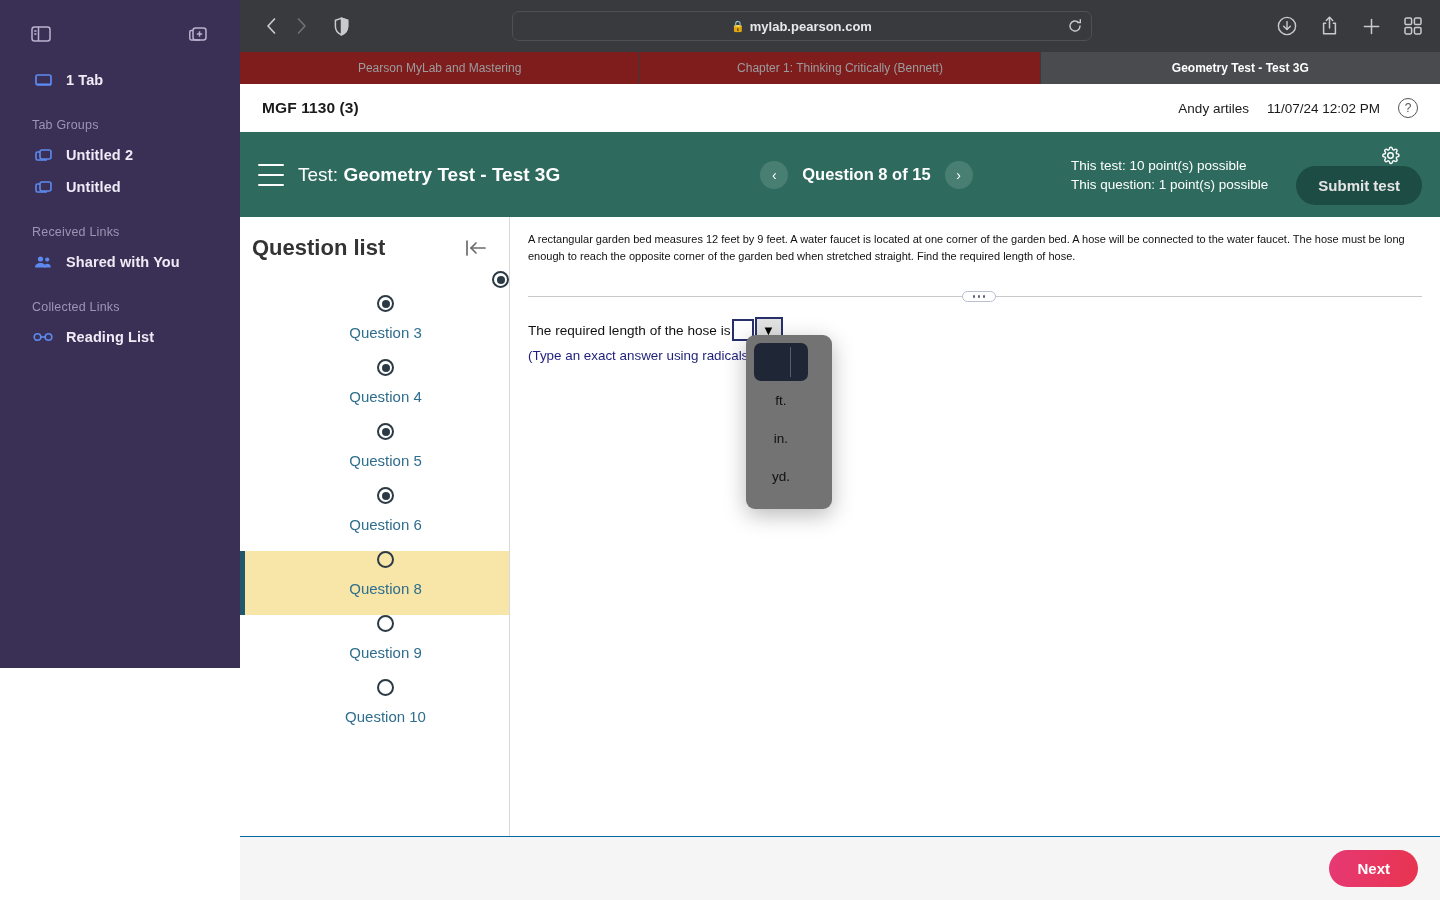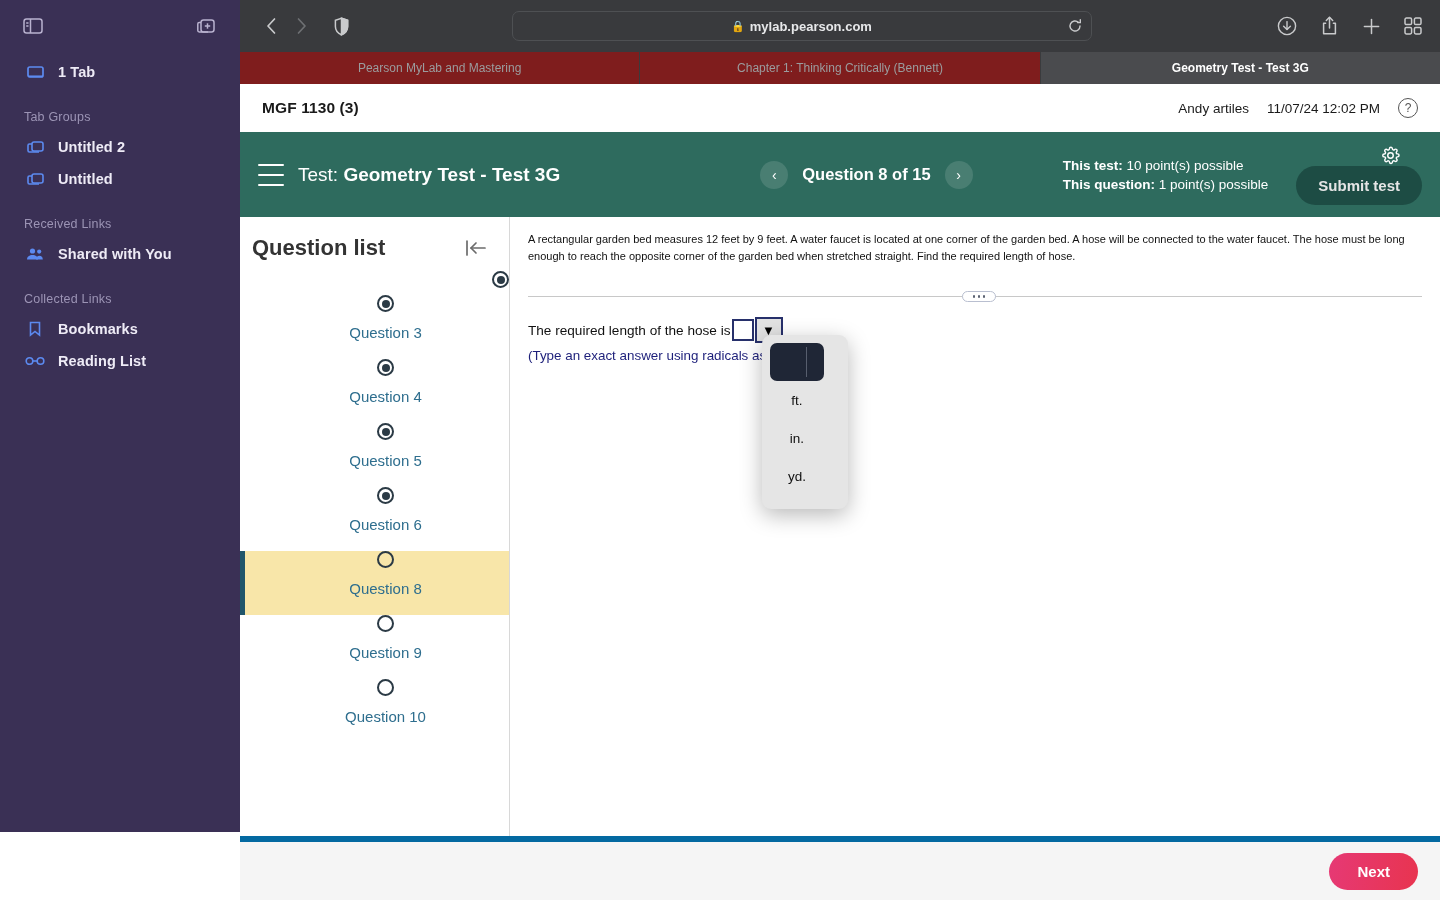--- a/index.html
+++ b/index.html
@@ -6,25 +6,25 @@
   html, body {
     width: 1440px; height: 900px;
     font-family: "Liberation Sans", sans-serif;
     overflow: hidden;
     background: #fff;
   }
   .app { position: relative; width: 1440px; height: 900px; display: flex; }
 
   
   .sidebar {
-    width: 240px; height: 832px;
+    width: 240px; height: 668px;
     background: #3a3055;
     flex: 0 0 240px;
     color: #e9e6f2;
-    padding: 0;
+    padding: 8px;
     position: relative;
   }
   .sb-topbar {
     height: 52px; display: flex; align-items: center;
     justify-content: space-between; padding: 0 20px;
   }
   .sb-icon-btn {
     width: 26px; height: 26px; display: flex; align-items: center;
     justify-content: center; color: #b9b2cf; cursor: pointer;
   }
@@ -96,21 +96,21 @@
   .test-title { font-size: 19px; font-weight: 400; white-space: nowrap; }
   .test-title b { font-weight: 700; }
   .qnav { display: flex; align-items: center; gap: 14px; margin-left: 200px; }
   .qnav-btn {
     width: 28px; height: 28px; border-radius: 50%; background: rgba(255,255,255,.13);
     display: flex; align-items: center; justify-content: center; cursor: pointer;
     font-size: 14px; color: #fff;
   }
   .qnav-label { font-size: 16.5px; font-weight: 700; white-space: nowrap;}
   .points { margin-left: auto; font-size: 13.5px; line-height: 19px; text-align: left; }
-  .points b { font-weight: 700; }
+  .points b { font-weight: 400; }
   .gear-slot { position: absolute; right: 40px; top: 14px; cursor: pointer; }
   .submit-btn {
     margin-left: 28px; background: #1d4c44; color: #e5e5e5; border: none;
     border-radius: 22px; padding: 11px 22px; font-size: 15px; font-weight: 700;
     cursor: pointer; font-family: "Liberation Sans", sans-serif;
     margin-top: 22px;
   }
 
   .body-area { flex: 1 1 auto; display: flex; min-height: 0; background: #fff; }
 
@@ -165,35 +165,35 @@
   .ans-select {
     width: 28px; height: 26px; border: 2px solid #27306b; background: #e2e2e2;
     display: flex; align-items: center; justify-content: center; cursor: pointer;
     position: relative;
   }
   .ans-select .caret { font-size: 13px; color: #000; line-height: 1; }
   .hint { font-size: 13.4px; color: #1d1f7a; margin-top: 5px; }
 
   
   .dropdown {
-    position: absolute; left: 252px; top: 118px; width: 86px;
-    background: #e5e5e5; border-radius: 9px;
+    position: absolute; left: 236px; top: 118px; width: 86px;
+    background: #737373; border-radius: 9px;
     box-shadow: 0 6px 22px rgba(0,0,0,.28); padding: 8px 24px 14px 8px; z-index: 40;
   }
   .dd-item {
     height: 38px; display: flex; align-items: center; justify-content: center;
     font-size: 13.5px; color: #111; cursor: pointer; border-radius: 6px;
   }
   .dd-item.selected { background: #1f2636; border-radius: 7px; position: relative; }
   .dd-item.selected::after {
     content:""; position:absolute; right: 17px; top: 4px; bottom: 4px; width:1px; background:#575e6e;
   }
 
   .footer-bar {
-    flex: 0 0 64px; height: 64px; background: #f5f5f5; border-top: 6px solid #0369a1;
+    flex: 0 0 64px; height: 64px; background: #f5f5f5; border-top: 1px solid #0369a1;
     display: flex; align-items: center; justify-content: flex-end; padding-right: 22px;
   }
   .next-btn {
     background: linear-gradient(100deg, #e63975 0%, #e8344f 100%);
     color: #fff; border: none; border-radius: 20px; padding: 10px 28px;
     font-size: 15px; font-weight: 700; cursor: pointer;
     font-family: "Liberation Sans", sans-serif;
   }
   svg { display: block; }
 </style>
@@ -264,28 +264,20 @@
             <path d="M1 12.5c0-3 2.5-4.6 5.5-4.6s5.5 1.6 5.5 4.6z"></path>
           <circle cx="13.2" cy="4.6" r="2.1"></circle>
             <path d="M10 12.5c0-2.4 1.6-3.7 3.4-3.7 1.9 0 3.4 1.3 3.4 3.7z"></path>
         </svg>
       </span>
       <span class="sb-label">Shared with You</span>
     </div>
 
     <div class="sb-section">Collected Links</div>
 
-    <div class="sb-row">
-      <span class="sb-ico">
-        <svg width="14" height="16" viewBox="0 0 14 16" fill="none" stroke="currentColor" stroke-width="1.6">
-          <path d="M2.5 1.5h9v12.5l-4.5-3.6-4.5 3.6z"></path>
-        </svg>
-      </span>
-      <span class="sb-label">Bookmarks</span>
-    </div>
 
     <div class="sb-row">
       <span class="sb-ico">
         <svg width="20" height="10" viewBox="0 0 20 10" fill="none" stroke="currentColor" stroke-width="1.6">
           <circle cx="4.5" cy="5" r="3.3"></circle>
             <circle cx="15.5" cy="5" r="3.3"></circle>
             <line x1="7.8" y1="5" x2="12.2" y2="5"></line>
         </svg>
       </span>
       <span class="sb-label">Reading List</span>

